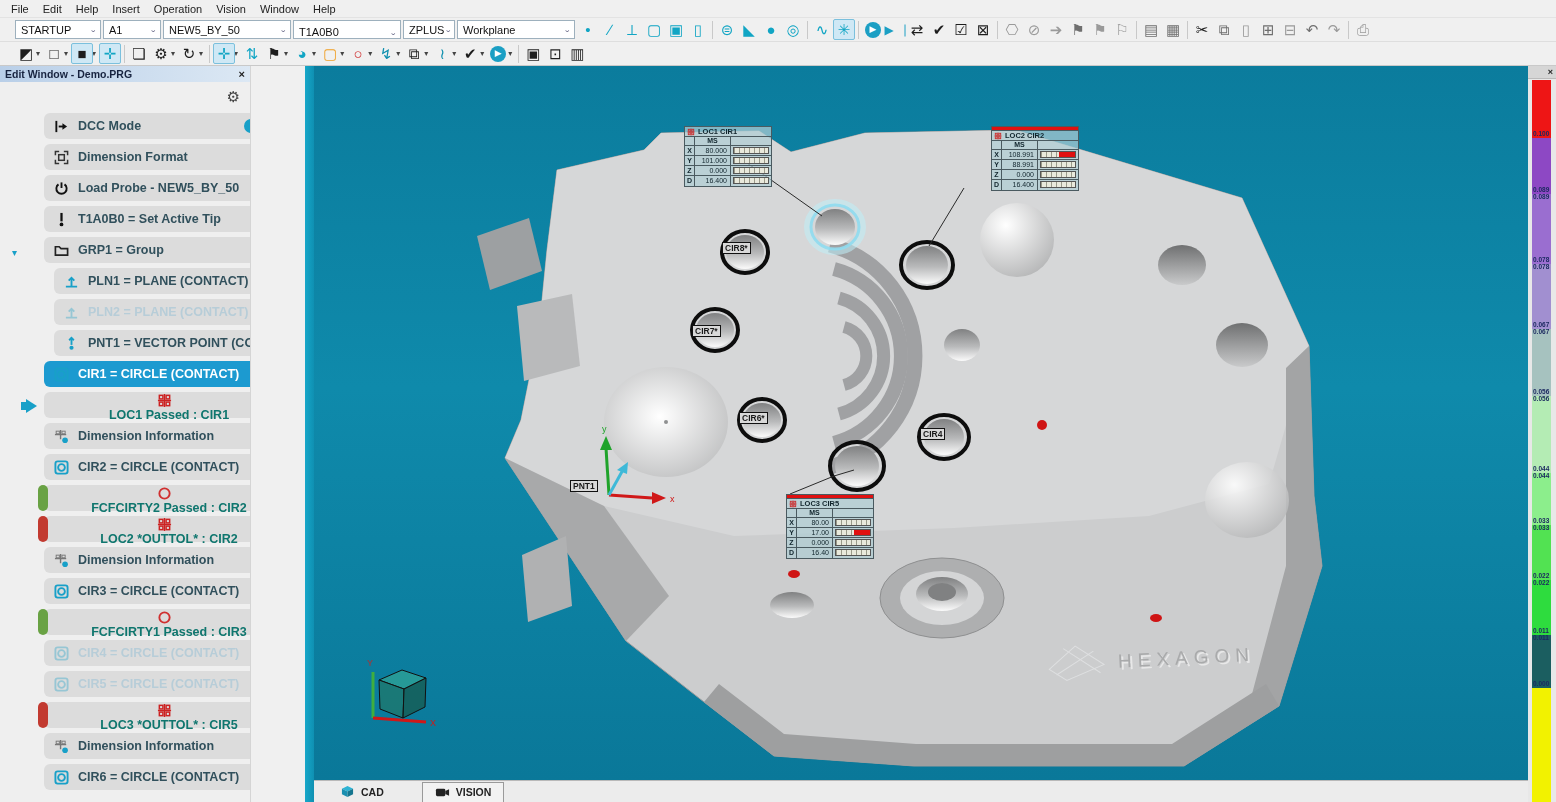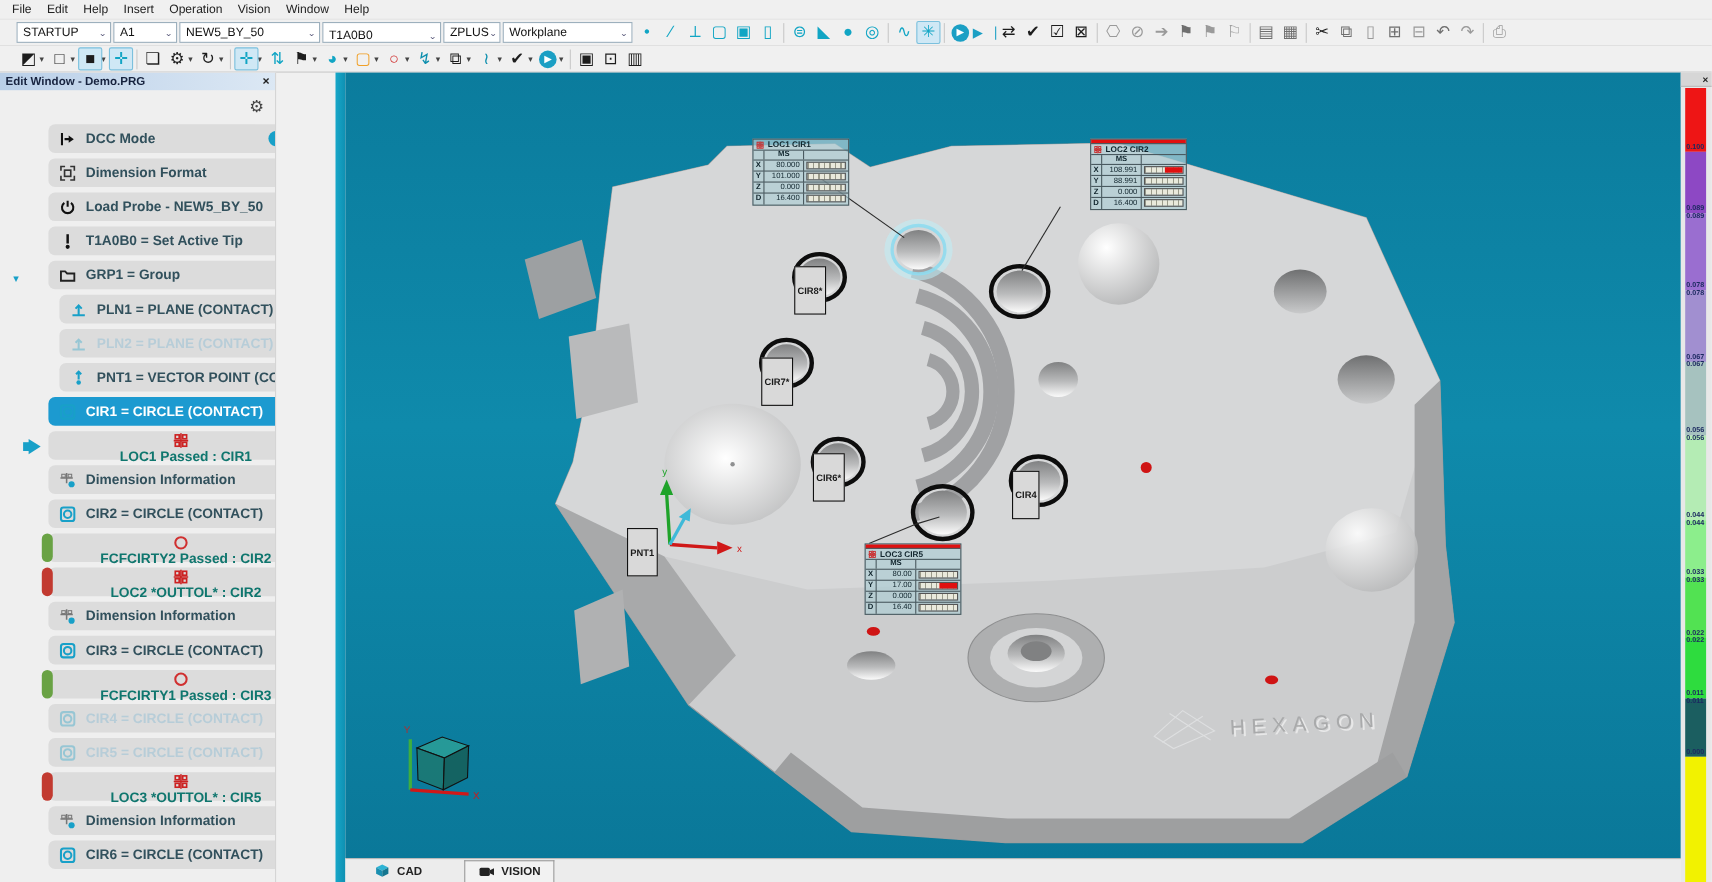--- a/index.html
+++ b/index.html
@@ -72,21 +72,21 @@
 
   #splitter { position:absolute; left:305px; top:66px; width:9px; height:736px;
     background:linear-gradient(90deg,#16a7c9,#0f90b2); }
 
   
   #cadview { position:absolute; left:314px; top:66px; width:1214px; height:714px;
     background:linear-gradient(180deg,#0b7c9d 0%, #0f8aab 45%, #0a7899 100%); }
   #cadview svg.scene { position:absolute; left:0; top:0; }
 
   .cadtag { position:absolute; background:#d9d9d9; border:1px solid #111; color:#1a1a1a;
-    font-size:8.5px; font-weight:bold; padding:16px 2px; line-height:10px; }
+    font-size:8.5px; font-weight:bold; padding:0 2px; line-height:10px; }
 
   .meas { position:absolute; width:88px; font-size:7px; color:#10242c;
     border:1px solid #4a5a60; background:rgba(175,205,212,.72);margin-left:32px; }
   .meas .ot { height:4px; background:#e01010; border-bottom:1px solid #4a5a60;}
   .meas .hdr { display:flex; align-items:center; height:10px; border-bottom:1px solid #4a5a60;
     font-weight:bold; font-size:7.5px;}
   .meas .hdr .hic { width:9px; height:8px; margin:0 2px; flex:none;}
   .meas .hdr .hic svg{ width:8px; height:8px;}
   .meas .ms { display:grid; grid-template-columns:10px 36px 40px; height:9px;
     border-bottom:1px solid #4a5a60; }

